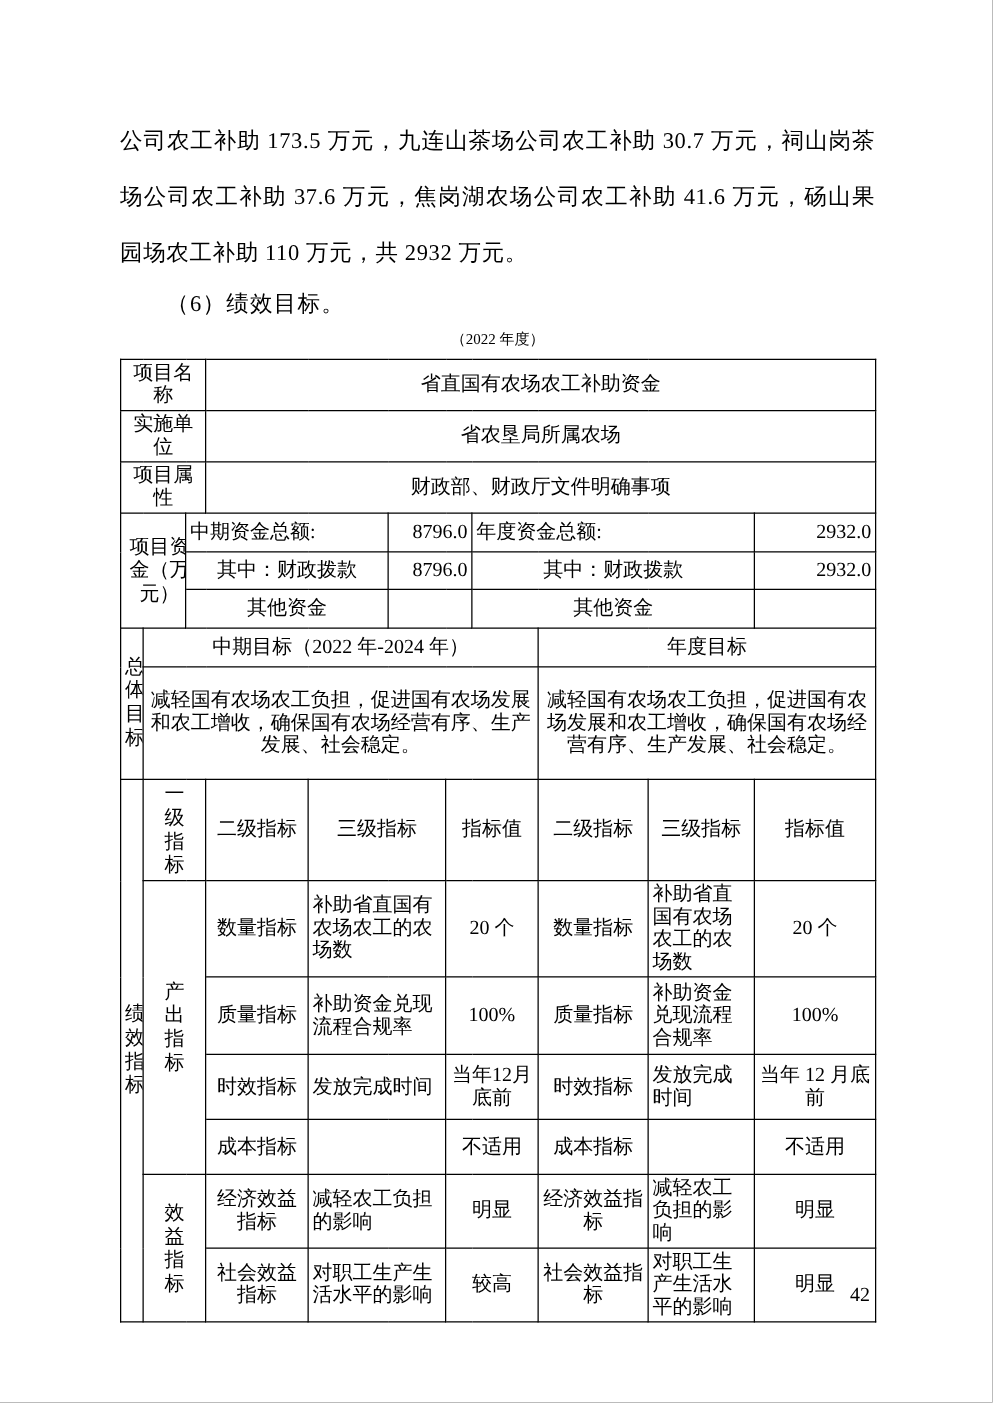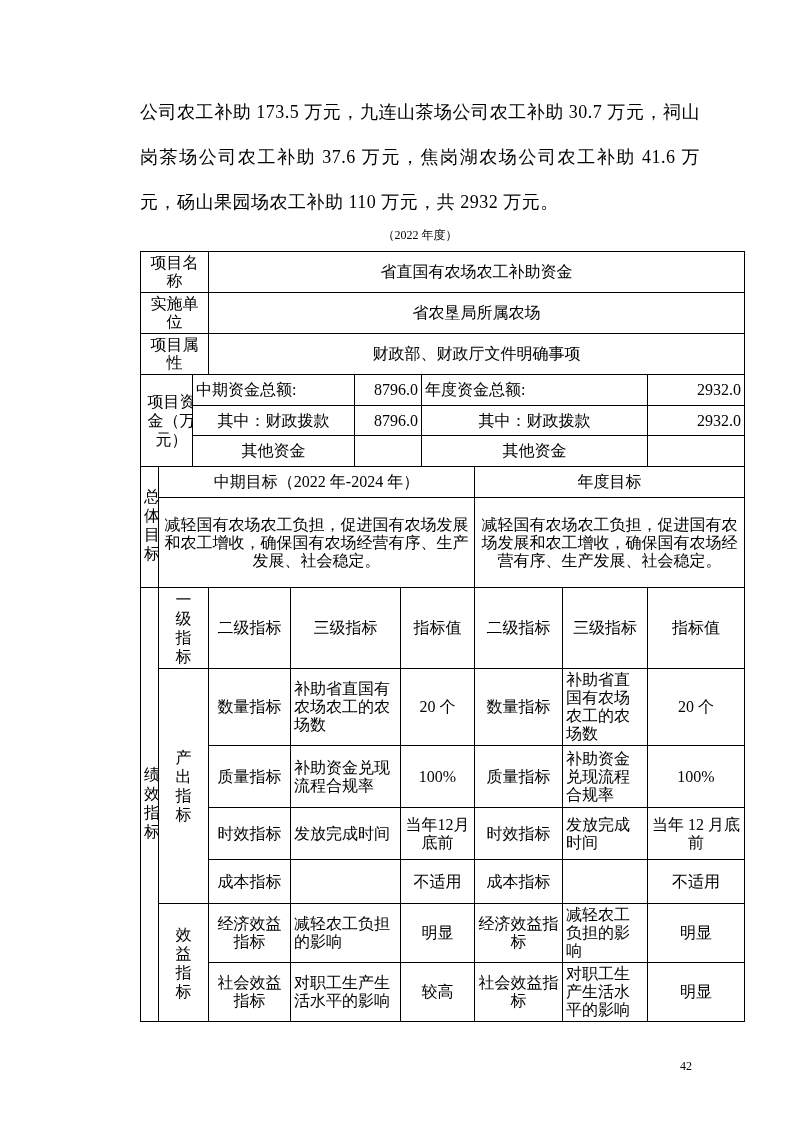--- a/index.html
+++ b/index.html
@@ -5,21 +5,20 @@
   * { margin:0; padding:0; box-sizing:border-box; }
   html,body { background:#888; }
   .page {
     position:relative;
     width:794px; height:1122px;
     margin:0 auto;
     background:#ffffff;
     font-family:"Liberation Serif","DejaVu Serif",serif;
     color:#000;
     overflow:hidden;
-    padding-left:44px;
   }
   .content { padding:90px 94px 0 96px; }
   .para {
     font-size:18px; line-height:45px;
     text-align:justify; letter-spacing:0.5px;
   }
   .heading {
     font-size:18px; line-height:36px;
     padding-left:37px; letter-spacing:1px;
   }
@@ -56,32 +55,33 @@
     word-break:break-all; line-height:19px; 
   }
   .v4 {
     display:inline-block; width:55px;
     word-break:break-all; line-height:19px; text-align:center;
   }
   td.goal { text-align:center; line-height:22px; padding:4px 6px; }
   td.l3 { text-align:left; padding:2px 3px; }
   td.c2nd { text-align:center; padding:2px 0; }
   .pagenum {
-    position:absolute; left:680px; top:1059px;
-    font-size:12px;
+    position:absolute; left:680px; top:1028px;
+    font-size:16px;
   }
 </style>
 </head>
 <body>
 
 <div class="page">
   <div class="content">
 
     <div class="para">公司农工补助 173.5 万元，九连山茶场公司农工补助 30.7 万元，祠山岗茶场公司农工补助 37.6 万元，焦岗湖农场公司农工补助 41.6 万元，砀山果园场农工补助 110 万元，共 2932 万元。</div>
 
+    <div class="heading">（6）绩效目标。</div>
 
     <div class="tbl-subtitle">（2022 年度）</div>
 
     <table class="perf">
       <colgroup>
         <col style="width:18px">
           <col style="width:34px">
           <col style="width:16px">
         <col style="width:82px">
           <col style="width:64px">

